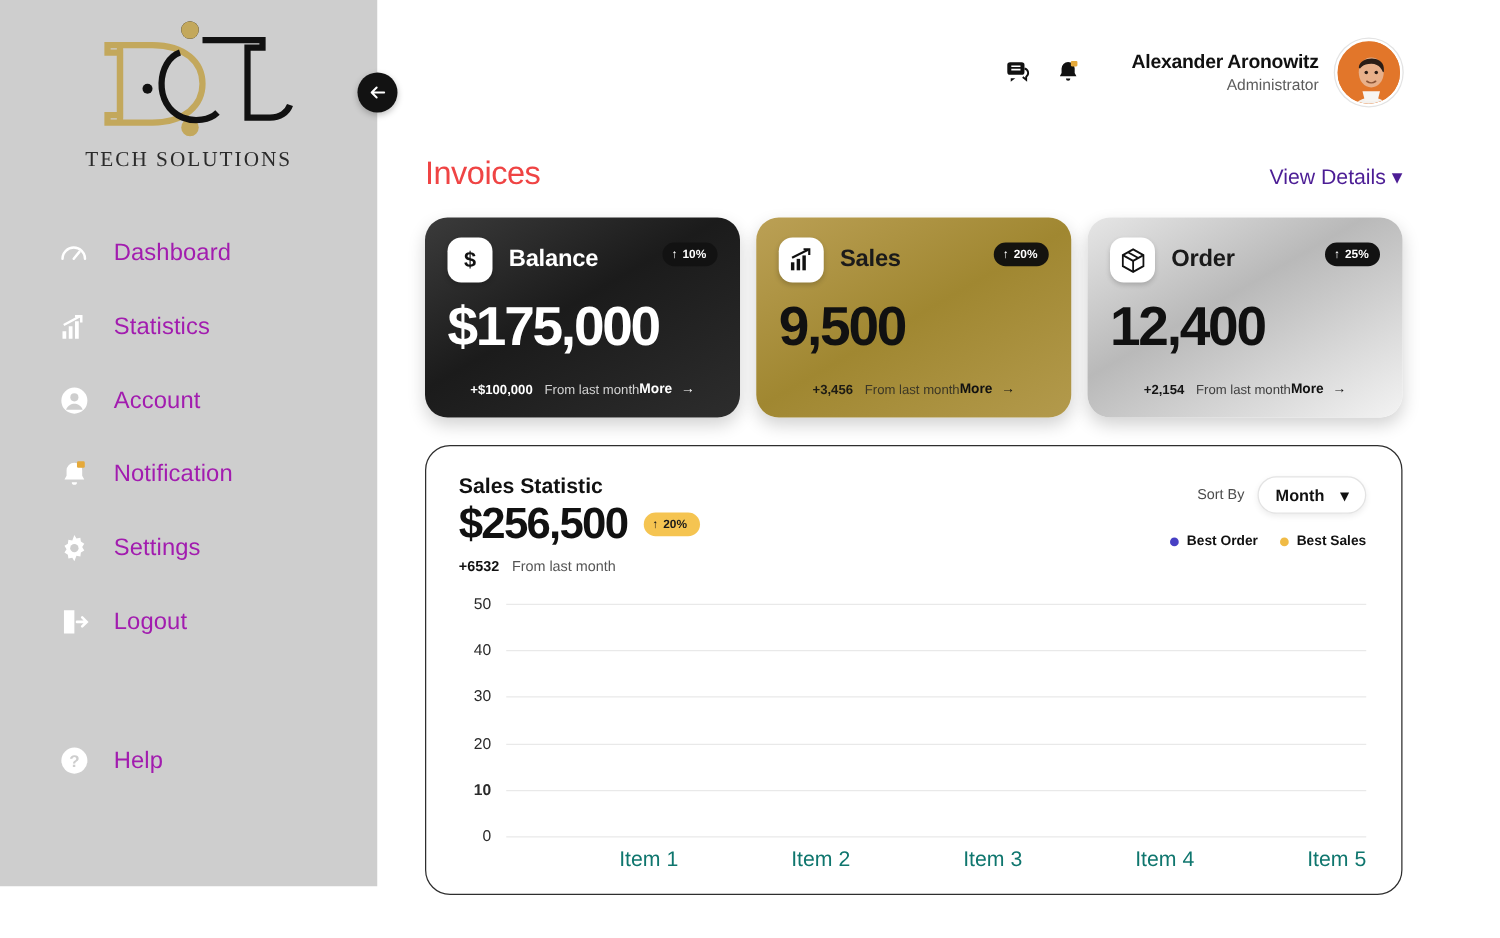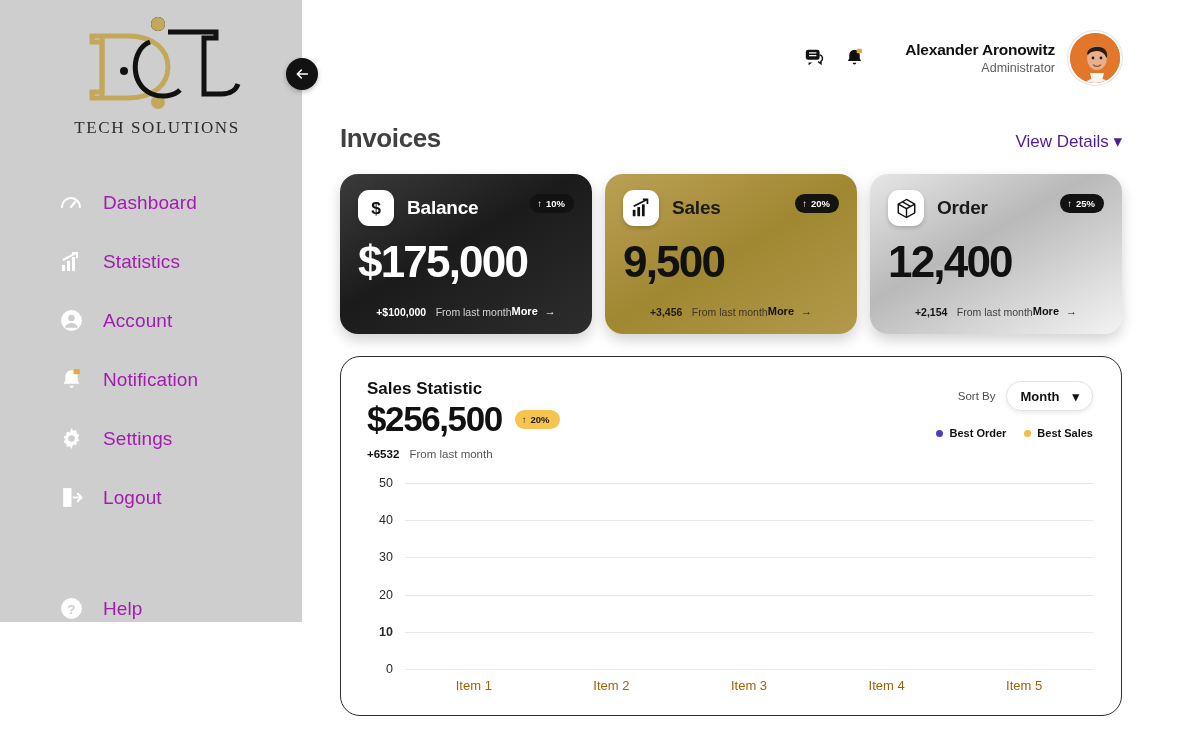--- a/index.html
+++ b/index.html
@@ -6,25 +6,24 @@
   html, body {
     width: 1200px; height: 750px;
     font-family: "Liberation Sans", sans-serif;
     background: #ffffff;
     overflow: hidden;
   }
   .app { position: relative; width: 1200px; height: 750px; display: flex; }
 
   
   .sidebar {
-    width: 302px; height: 622px;
+    width: 302px; height: 709px;
     background: #cecece;
     flex: 0 0 302px;
     position: relative;
-    padding-left: 12px;
   }
   .logo-wrap {
     height: 165px;
     display: flex; flex-direction: column;
     align-items: center; justify-content: flex-start;
     padding-top: 14px;
   }
   .logo-mark { width: 170px; height: 100px; }
   .logo-text {
     font-family: "Liberation Serif", serif;
@@ -85,21 +84,21 @@
     width: 54px; height: 54px; border-radius: 50%;
     overflow: hidden; border: 2px solid #fff;
     box-shadow: 0 0 0 1px #e3e3e3;
     background: #e2762a; position: relative; flex: 0 0 54px;
   }
 
   .section-head {
     padding: 0 78px 0 38px; display: flex; align-items: baseline; justify-content: space-between;
     margin-top: 8px;
   }
-  .page-title { font-size: 26px; font-weight: bold; color: #404040; letter-spacing:-.4px;}
+  .page-title { font-size: 26px; font-weight: normal; color: #ef4444; letter-spacing:-.4px;}
   .view-details { font-size: 17px; color: #4c1d95; cursor: pointer; }
 
   
   .cards { display: flex; gap: 13px; padding: 20px 78px 0 38px; }
   .card {
     flex: 1; height: 160px; border-radius: 18px;
     padding: 16px 18px 14px 18px; position: relative;
     box-shadow: 0 6px 14px rgba(0,0,0,.18);
     display: flex; flex-direction: column; justify-content: space-between;
   }
@@ -180,21 +179,21 @@
   }
   .gridline { position: absolute; left: 0; right: 0; height: 1px; background: #e9e9e9; }
   .bars { position: absolute; left: 0; right: 0; bottom: 0; top: 0; display: flex; }
   .barslot { flex: 1; position: relative; display: flex; align-items: flex-end; justify-content: center; }
   .bar { width: 86%; position: relative; display: flex; flex-direction: column; justify-content: flex-end; }
   .seg { width: 100%; }
   .seg.gold  { background: #a8903f; }
   .seg.dark  { background: #4e4e4e; }
   .seg.light { background: #d6d6d6; }
   .xlabels { position: absolute; left: 38px; right: 0; bottom: 0; height: 32px; display: flex; }
-  .xlabel { flex: 1; text-align: center; font-size: 13px; color: #a16207; padding-top: 9px;}
+  .xlabel { flex: 1; text-align: right; font-size: 17px; color: #0f766e; padding-top: 9px;}
 </style>
 </head>
 <body>
 
 <div class="app">
 
   <aside class="sidebar">
     <div class="logo-wrap">
       <svg class="logo-mark" viewBox="0 0 170 100">
         <circle cx="86" cy="10" r="7" fill="#bfa martin"></circle>

